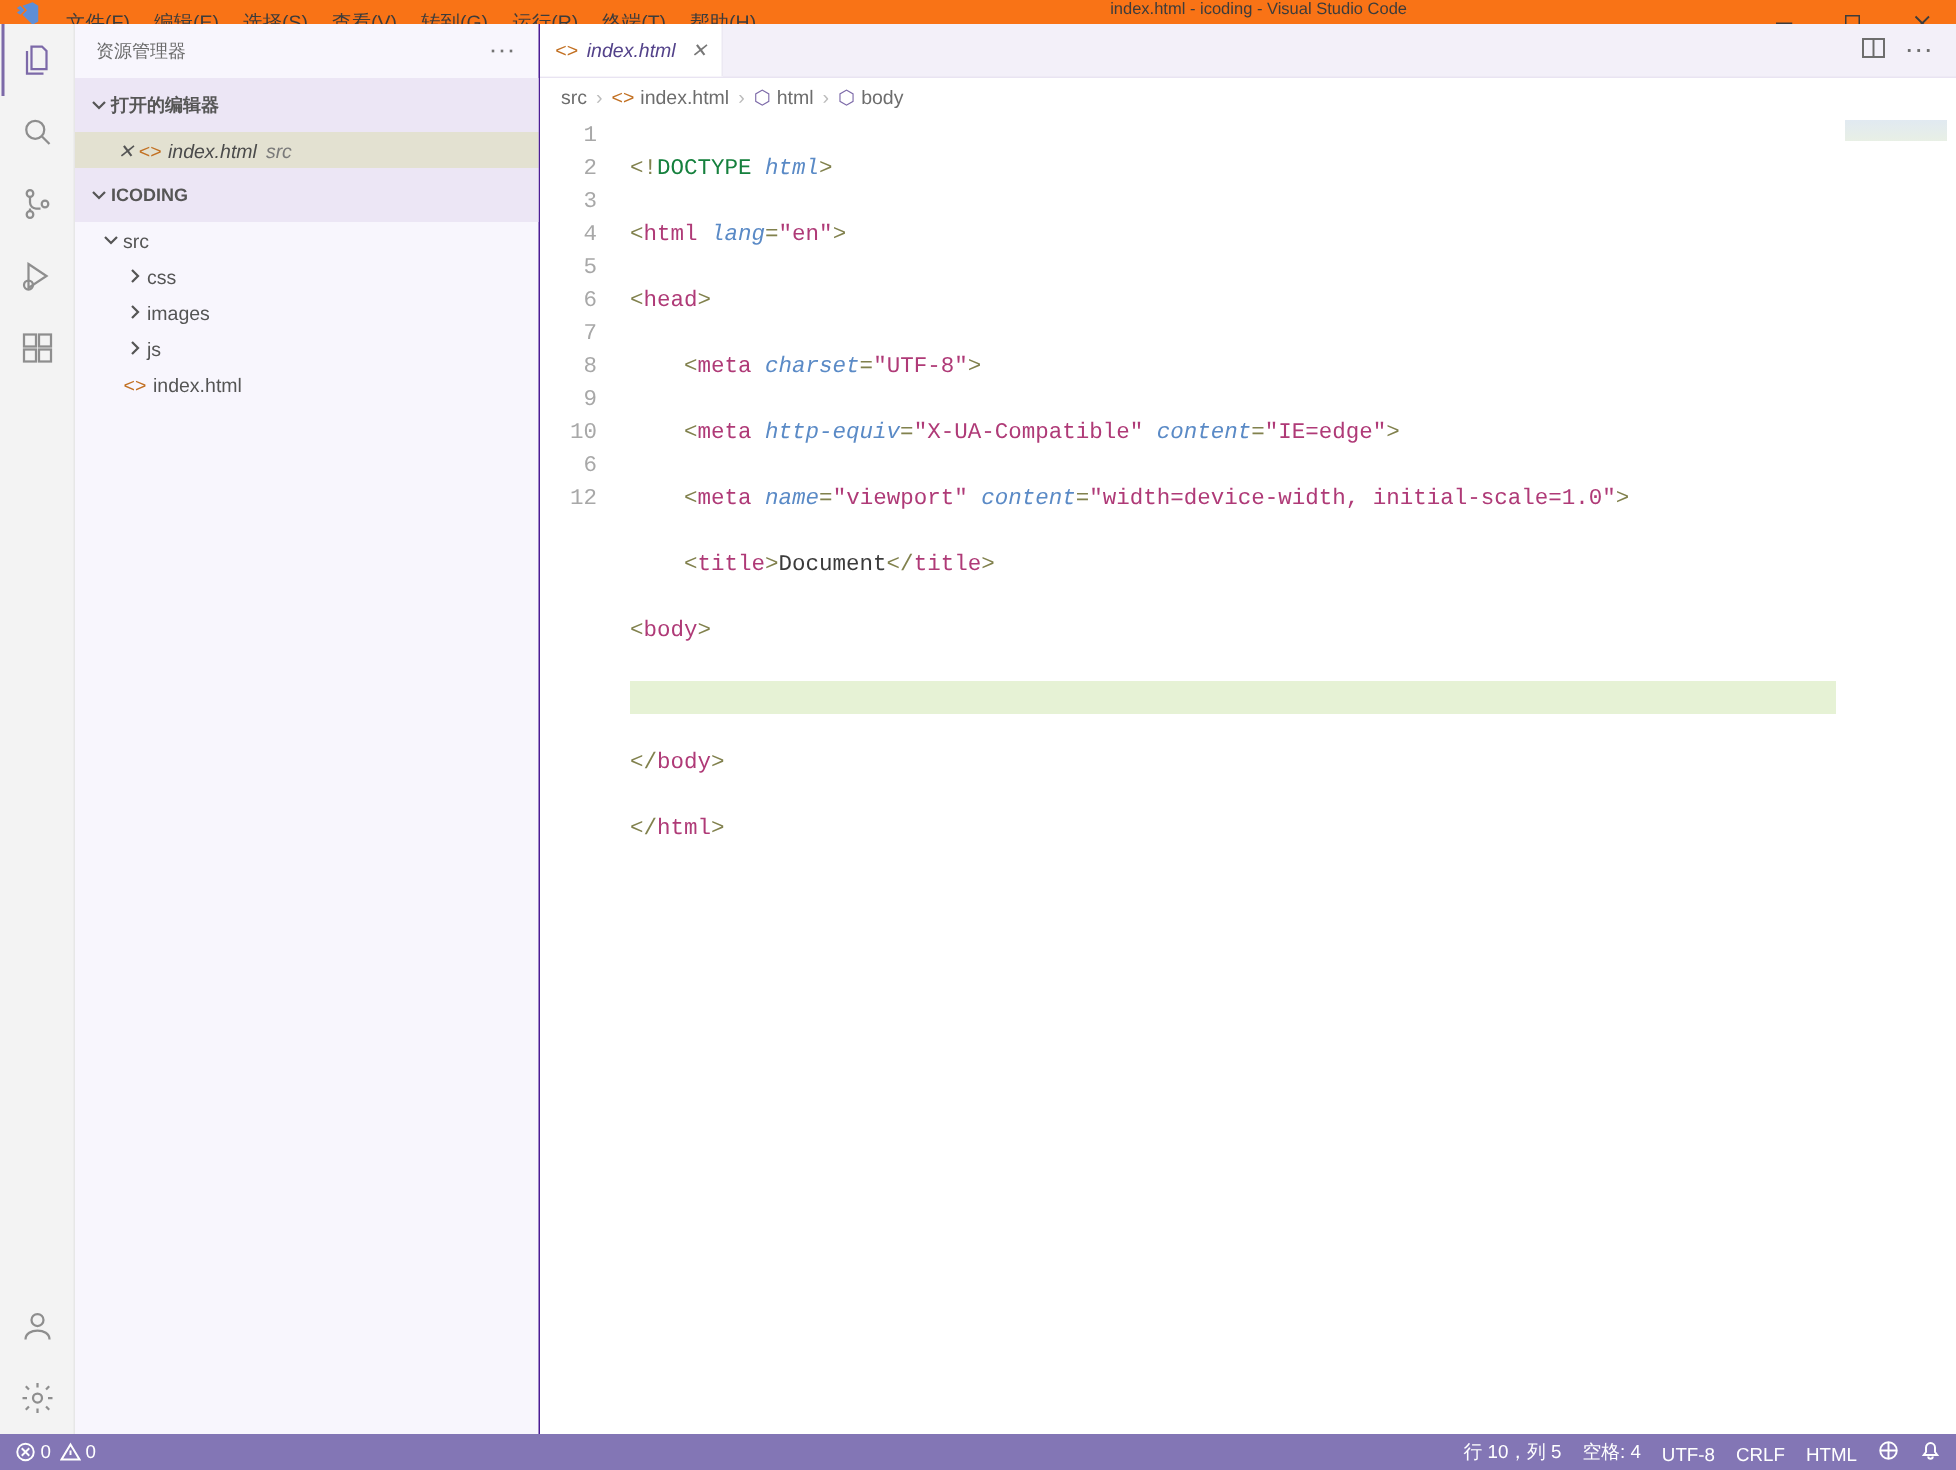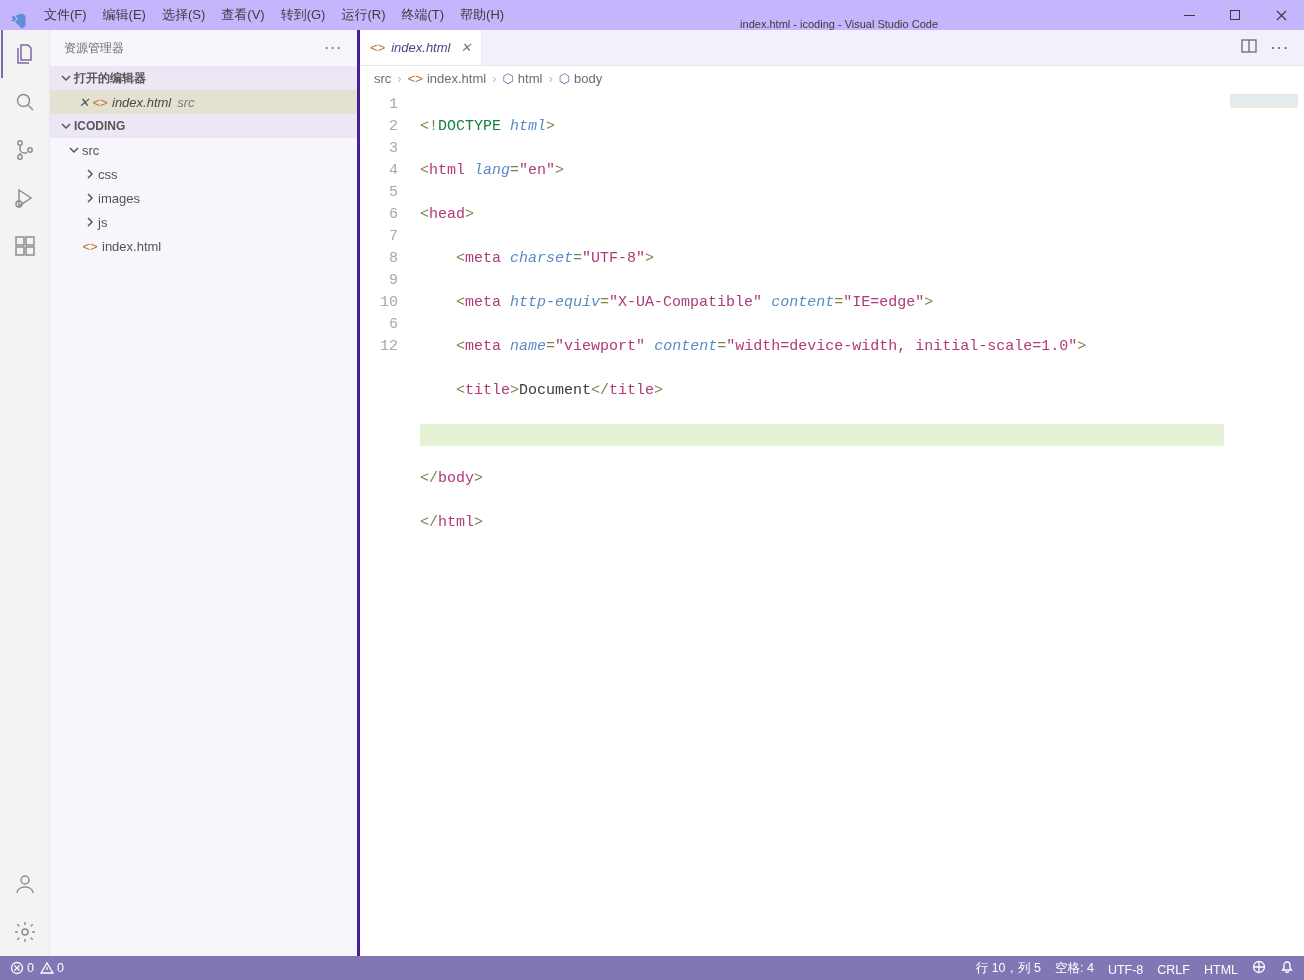--- a/index.html
+++ b/index.html
@@ -1,42 +1,42 @@
 <!DOCTYPE html>
 <html><head>
 <meta charset="utf-8">
 <style>
   * { box-sizing: border-box; margin: 0; padding: 0; }
   html, body { height: 100%; font-family: "Segoe UI", "Microsoft YaHei", sans-serif; font-size: 13px; overflow: hidden; }
   body { display: flex; flex-direction: column; background: #fdfdfd; }
 
   
-  .titlebar { height: 30px; background: #c4b5fd; display: flex; align-items: flex-end; color: #3c3c3c; user-select: none; }
+  .titlebar { height: 16px; background: #f97316; display: flex; align-items: flex-start; color: #3c3c3c; user-select: none; }
   .titlebar .logo { width: 36px; display: flex; align-items: center; justify-content: center; }
   .titlebar .logo svg { width: 18px; height: 18px; }
   .menus { display: flex; }
   .menus .menu-item { padding: 0 8px; line-height: 30px; cursor: default; }
   .title-center { flex: 1; text-align: center; font-size: 11px; }
   .winctrls { display: flex; }
   .winctrls .winbtn { width: 46px; height: 30px; display: flex; align-items: center; justify-content: center; }
   .winctrls svg { width: 11px; height: 11px; }
 
   
   .main { flex: 1; display: flex; min-height: 0; }
   .activitybar { width: 50px; background: #f3f3f3; display: flex; flex-direction: column; align-items: center; border-right: 1px solid #e7e7e7; }
   .activitybar .act-item { width: 48px; height: 48px; display: flex; align-items: center; justify-content: center; color: #8e8e8e; position: relative; }
   .activitybar .act-item.active { color: #7c69a8; }
   .activitybar .act-item.active::before { content:""; position:absolute; left:0; top:0; bottom:0; width:2px; background:#7c69a8; }
   .activitybar svg { width: 24px; height: 24px; }
   .activitybar .spacer { flex: 1; }
 
-  .sidebar { width: 310px; background: #f8f6fd; border-right: 3px solid #4c1d95; display: flex; flex-direction: column; color: #555; }
+  .sidebar { width: 310px; background: #f8f6fd; border-right: 1px solid #4c1d95; display: flex; flex-direction: column; color: #555; }
   .sb-titlebar { height: 36px; display: flex; align-items: center; padding: 0 14px; font-size: 12px; color: #6b6b6b; justify-content: space-between; }
   .sb-titlebar .dots { letter-spacing: 2px; color: #747474; font-weight: bold; }
-  .sb-section { background: #ece6f5; font-size: 12px; font-weight: 700; color: #565656; height: 24px; display: flex; align-items: center; padding-left: 8px; }
+  .sb-section { background: #ece6f5; font-size: 12px; font-weight: 700; color: #565656; height: 36px; display: flex; align-items: center; padding-left: 8px; }
   .sb-section .chev { width: 16px; display:inline-flex; justify-content:center; }
   .sb-item { height: 24px; display: flex; align-items: center; font-size: 13px; }
   .sb-item.open-file { background: #e3e1d1; padding-left: 26px; color: #4b4b4b; }
   .sb-item.open-file .close-x { width: 16px; display:inline-flex; justify-content:center; color:#555; }
   .sb-item .fileicon { width: 16px; display:inline-flex; justify-content:center; margin-right:4px; }
   .sb-item .filepath { color: #7a7a7a; margin-left: 6px; }
   .sb-item.italic { font-style: italic; }
   .sb-tree-item { height: 24px; display:flex; align-items:center; }
   .sb-tree-item .chev { width:16px; display:inline-flex; justify-content:center; color:#555; }
   .sb-tree-item .folder-label { color:#555; }
@@ -292,20 +292,21 @@
       </div>
       <div class="codewrap">
        <div class="code">
 <div class="row"><span class="tok-brack">&lt;!</span><span class="tok-doctype">DOCTYPE</span> <span class="tok-attr tok-ital">html</span><span class="tok-brack">&gt;</span></div>
 <div class="row"><span class="tok-brack">&lt;</span><span class="tok-tagname">html</span> <span class="tok-attr tok-ital">lang</span><span class="tok-brack">=</span><span class="tok-str">"en"</span><span class="tok-brack">&gt;</span></div>
 <div class="row"><span class="tok-brack">&lt;</span><span class="tok-tagname">head</span><span class="tok-brack">&gt;</span></div>
 <div class="row">    <span class="tok-brack">&lt;</span><span class="tok-tagname">meta</span> <span class="tok-attr tok-ital">charset</span><span class="tok-brack">=</span><span class="tok-str">"UTF-8"</span><span class="tok-brack">&gt;</span></div>
 <div class="row">    <span class="tok-brack">&lt;</span><span class="tok-tagname">meta</span> <span class="tok-attr tok-ital">http-equiv</span><span class="tok-brack">=</span><span class="tok-str">"X-UA-Compatible"</span> <span class="tok-attr tok-ital">content</span><span class="tok-brack">=</span><span class="tok-str">"IE=edge"</span><span class="tok-brack">&gt;</span></div>
 <div class="row">    <span class="tok-brack">&lt;</span><span class="tok-tagname">meta</span> <span class="tok-attr tok-ital">name</span><span class="tok-brack">=</span><span class="tok-str">"viewport"</span> <span class="tok-attr tok-ital">content</span><span class="tok-brack">=</span><span class="tok-str">"width=device-width, initial-scale=1.0"</span><span class="tok-brack">&gt;</span></div>
 <div class="row">    <span class="tok-brack">&lt;</span><span class="tok-tagname">title</span><span class="tok-brack">&gt;</span><span class="tok-text">Document</span><span class="tok-brack">&lt;/</span><span class="tok-tagname">title</span><span class="tok-brack">&gt;</span></div>
+<div class="row"><span class="tok-brack">&lt;</span><span class="tok-tagname">body</span><span class="tok-brack">&gt;</span></div>
 <div class="row hl">    </div>
 <div class="row"><span class="tok-brack">&lt;/</span><span class="tok-tagname">body</span><span class="tok-brack">&gt;</span></div>
 <div class="row"><span class="tok-brack">&lt;/</span><span class="tok-tagname">html</span><span class="tok-brack">&gt;</span></div>
        </div>
       </div>
       <div class="minimap">
         <div class="minimap-top"></div>
       </div>
     </div>
   </div>

